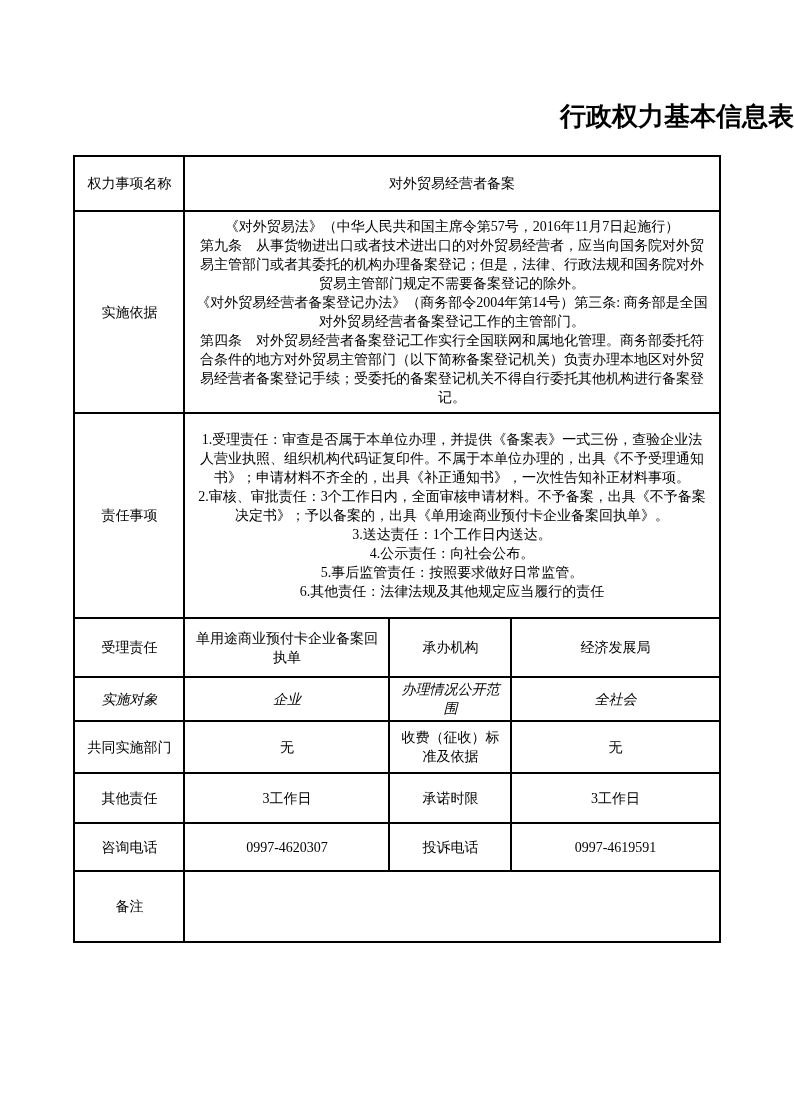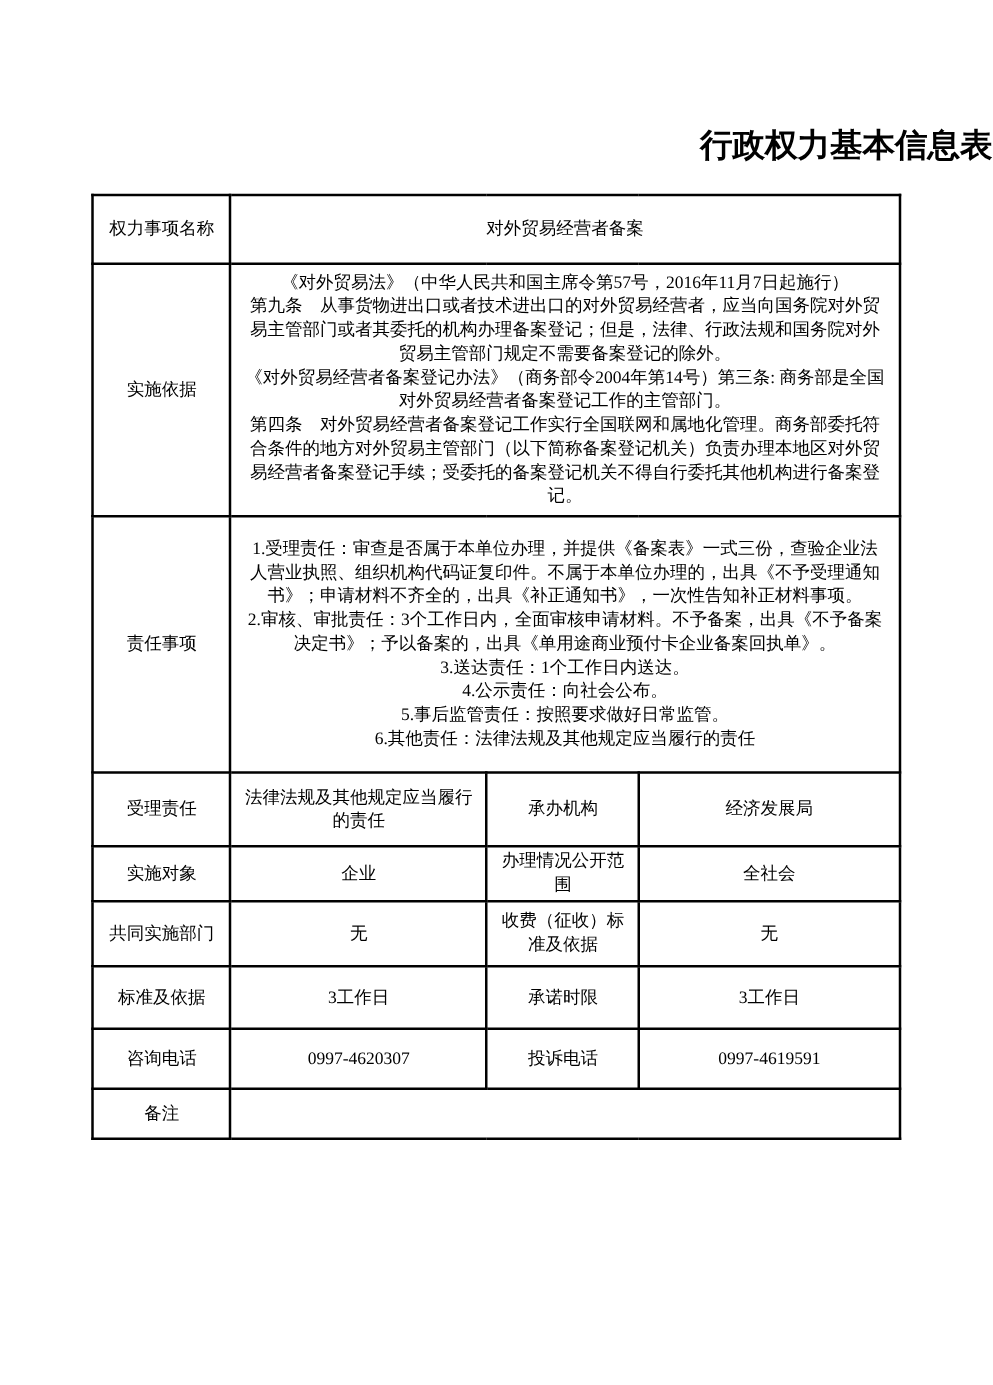--- a/index.html
+++ b/index.html
@@ -88,53 +88,53 @@
       <td colspan="3" class="longtext">1.受理责任：审查是否属于本单位办理，并提供《备案表》一式三份，查验企业法人营业执照、组织机构代码证复印件。不属于本单位办理的，出具《不予受理通知书》；申请材料不齐全的，出具《补正通知书》，一次性告知补正材料事项。
 2.审核、审批责任：3个工作日内，全面审核申请材料。不予备案，出具《不予备案决定书》；予以备案的，出具《单用途商业预付卡企业备案回执单》。
 3.送达责任：1个工作日内送达。
 4.公示责任：向社会公布。
 5.事后监管责任：按照要求做好日常监管。
 6.其他责任：法律法规及其他规定应当履行的责任</td>
     </tr>
 
     <tr style="height:59px;">
       <td class="lbl">受理责任</td>
-      <td>法律法规及其他规定应当履行的责任</td>
+      <td>单用途商业预付卡企业备案回执单</td>
       <td class="lbl">承办机构</td>
       <td>经济发展局</td>
     </tr>
 
-    <tr style="height:42px;">
+    <tr style="height:42px;font-style:italic;">
       <td class="lbl">实施对象</td>
       <td>企业</td>
       <td class="lbl">办理情况公开范围</td>
       <td>全社会</td>
     </tr>
 
     <tr style="height:52px;">
       <td class="lbl">共同实施部门</td>
       <td>无</td>
       <td class="lbl">收费（征收）标准及依据</td>
       <td>无</td>
     </tr>
 
     <tr style="height:50px;">
-      <td class="lbl">标准及依据</td>
+      <td class="lbl">其他责任</td>
       <td>3工作日</td>
       <td class="lbl">承诺时限</td>
       <td>3工作日</td>
     </tr>
 
     <tr style="height:48px;">
       <td class="lbl">咨询电话</td>
       <td>0997-4620307</td>
       <td class="lbl">投诉电话</td>
       <td>0997-4619591</td>
     </tr>
 
-    <tr style="height:40px;">
+    <tr style="height:71px;">
       <td class="lbl">备注</td>
       <td colspan="3"></td>
     </tr>
   </tbody>
     </table>
 
 </div>
 
 </body></html>

